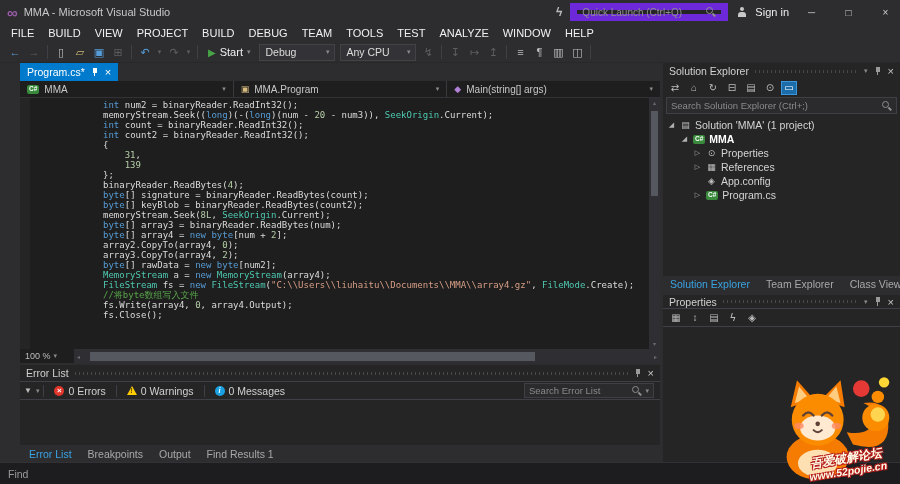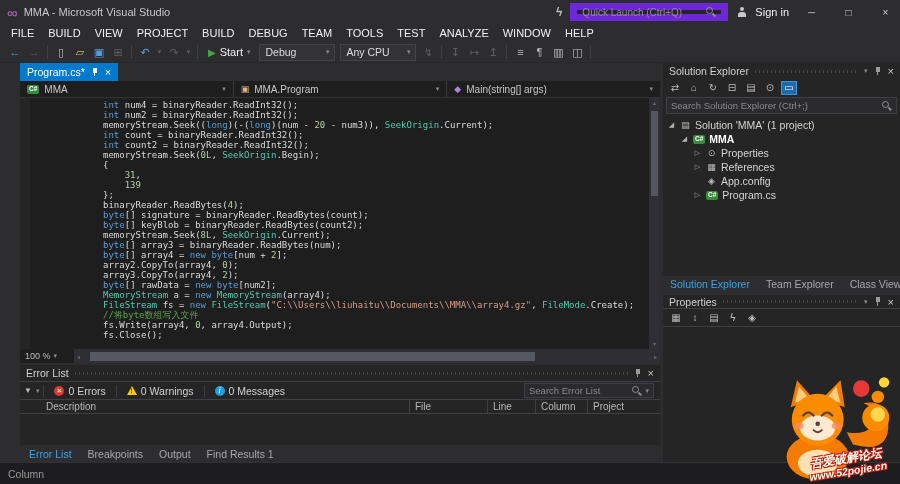--- a/index.html
+++ b/index.html
@@ -228,26 +228,24 @@
         </div>
         <div class="crumb">
           <span class="ic-member">◆</span>
           <span>Main(string[] args)</span>
           <span class="chev">▾</span>
         </div>
       </div>
 
       <div class="code-area">
         <div id="code-lines">
-            <div class="code-line"><span class="tk-pl">            </span><span class="tk-kw">int</span><span class="tk-pl"> num4 = binaryReader.ReadInt32();</span></div>
             <div class="code-line"><span class="tk-pl">            </span><span class="tk-kw">int</span><span class="tk-pl"> num2 = binaryReader.ReadInt32();</span></div>
             <div class="code-line"><span class="tk-pl">            memoryStream.Seek((</span><span class="tk-kw">long</span><span class="tk-pl">)(-(</span><span class="tk-kw">long</span><span class="tk-pl">)(num - </span><span class="tk-num">20</span><span class="tk-pl"> - num3)), </span><span class="tk-type">SeekOrigin</span><span class="tk-pl">.Current);</span></div>
             <div class="code-line"><span class="tk-pl">            </span><span class="tk-kw">int</span><span class="tk-pl"> count = binaryReader.ReadInt32();</span></div>
             <div class="code-line"><span class="tk-pl">            </span><span class="tk-kw">int</span><span class="tk-pl"> count2 = binaryReader.ReadInt32();</span></div>
-            <div class="code-line"><span class="tk-pl">            memoryStream.Seek(</span><span class="tk-num">0L</span><span class="tk-pl">, </span><span class="tk-type">SeekOrigin</span><span class="tk-pl">.Begin);</span></div>
             <div class="code-line"><span class="tk-pl">            {</span></div>
             <div class="code-line"><span class="tk-pl">                </span><span class="tk-num">31</span><span class="tk-pl">,</span></div>
             <div class="code-line"><span class="tk-pl">                </span><span class="tk-num">139</span></div>
             <div class="code-line"><span class="tk-pl">            };</span></div>
             <div class="code-line"><span class="tk-pl">            binaryReader.ReadBytes(</span><span class="tk-num">4</span><span class="tk-pl">);</span></div>
             <div class="code-line"><span class="tk-pl">            </span><span class="tk-kw">byte</span><span class="tk-pl">[] signature = binaryReader.ReadBytes(count);</span></div>
             <div class="code-line"><span class="tk-pl">            </span><span class="tk-kw">byte</span><span class="tk-pl">[] keyBlob = binaryReader.ReadBytes(count2);</span></div>
             <div class="code-line"><span class="tk-pl">            memoryStream.Seek(</span><span class="tk-num">8L</span><span class="tk-pl">, </span><span class="tk-type">SeekOrigin</span><span class="tk-pl">.Current);</span></div>
             <div class="code-line"><span class="tk-pl">            </span><span class="tk-kw">byte</span><span class="tk-pl">[] array3 = binaryReader.ReadBytes(num);</span></div>
             <div class="code-line"><span class="tk-pl">            </span><span class="tk-kw">byte</span><span class="tk-pl">[] array4 = </span><span class="tk-kw">new</span><span class="tk-pl"> </span><span class="tk-kw">byte</span><span class="tk-pl">[num + </span><span class="tk-num">2</span><span class="tk-pl">];</span></div>
@@ -303,27 +301,20 @@
           <div class="el-btn">
             <span class="infodot">i</span>
             <span>0 Messages</span>
           </div>
           <div class="el-search">
             <span class="ph">Search Error List</span>
             <span class="mag"></span>
             <span class="chev">▾</span>
           </div>
         </div>
-        <div class="el-cols" id="el-cols">
-            <div class="el-col c0">Description</div>
-            <div class="el-col c1">File</div>
-            <div class="el-col c2">Line</div>
-            <div class="el-col c3">Column</div>
-            <div class="el-col c4">Project</div>
-          </div>
         <div class="el-body"></div>
       </div>
 
       <div class="paneltabs" id="paneltabs">
           <span class="ptab active">Error List</span>
           <span class="ptab">Breakpoints</span>
           <span class="ptab">Output</span>
           <span class="ptab">Find Results 1</span>
         </div>
     </div>
@@ -401,21 +392,21 @@
             <span class="props-ic">▤</span>
             <span class="props-ic">ϟ</span>
             <span class="props-ic">◈</span>
           </div>
         <div class="props-empty"></div>
       </div>
     </div>
   </div>
 
   <div class="statusbar">
-    <span>Column</span>
+    <span>Find</span>
   </div>
 
   <div class="mascot">
     <svg width="148" height="112" viewBox="0 0 140 108">
       <path d="M96 70 Q132 80 130 48 Q128 26 106 30 Q120 36 116 48 Q111 62 90 58 Z" fill="#F57C00"></path>
       <circle cx="118" cy="44" r="13" fill="#FB8C00"></circle>
       <circle cx="120" cy="41" r="7" fill="#FFD54F"></circle>
       <ellipse cx="62" cy="82" rx="30" ry="22" fill="#F57C00"></ellipse>
       <ellipse cx="62" cy="88" rx="19" ry="13" fill="#FFE0B2"></ellipse>
       <polygon points="36,34 42,8 58,26" fill="#F57C00"></polygon>

